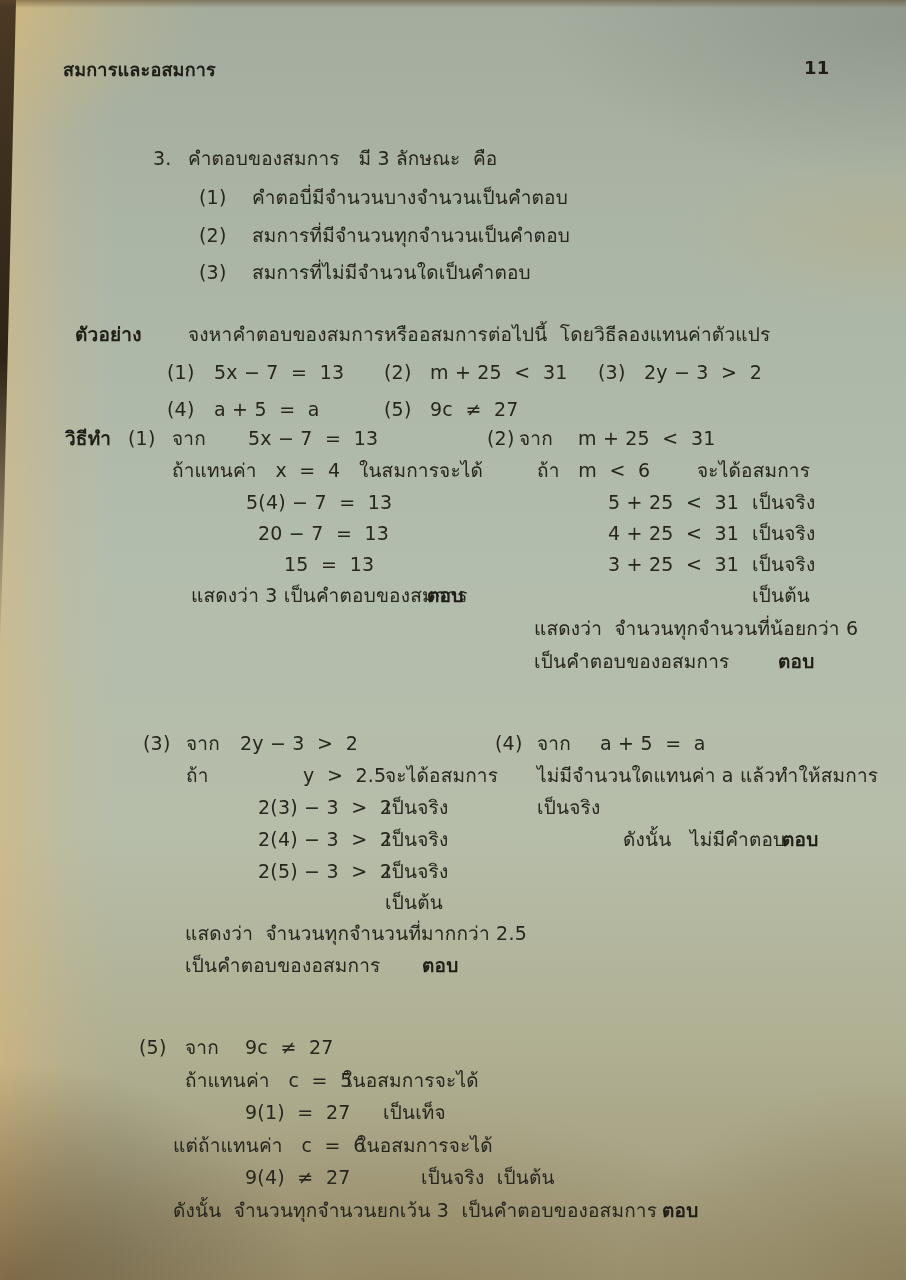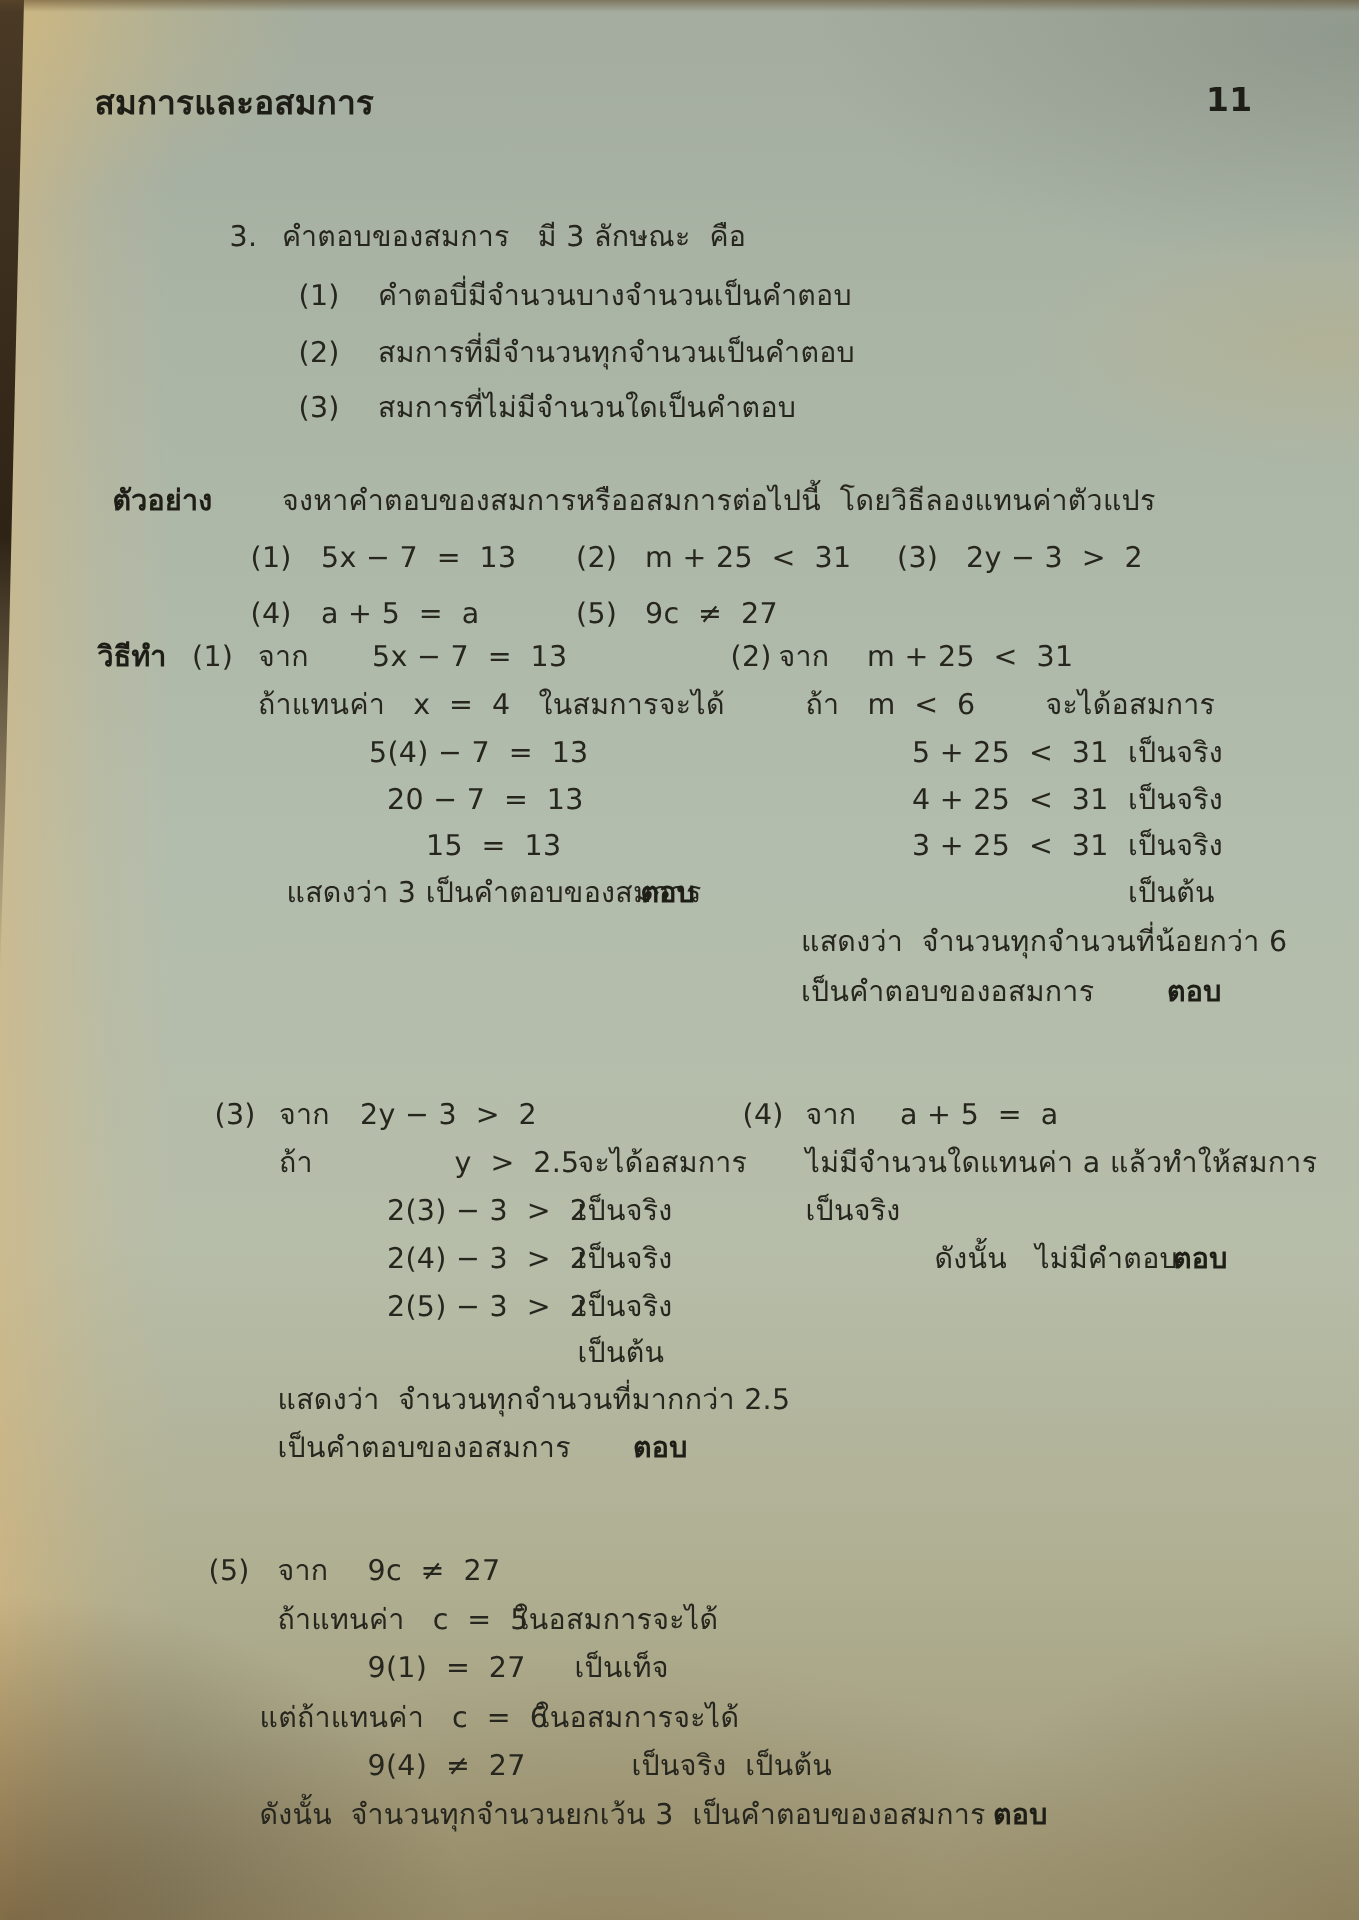--- a/index.html
+++ b/index.html
@@ -26,21 +26,21 @@
   .top-edge {
     position:absolute; left:0; top:0; width:100%; height:8px;
     background:linear-gradient(180deg, rgba(96,74,42,0.55), rgba(96,74,42,0));
   }
   .t {
     position:absolute; white-space:pre;
     font-size:19px; line-height:24px; color:#26261e;
     letter-spacing:0.2px;
   }
   .b { font-weight:bold; color:#1e1e17; }
-  .hd { font-size:22px;text-align:center; }
+  .hd { font-size:18px;text-align:center; }
 </style>
 </head>
 <body>
 
 <div class="page">
   <div class="wood-edge"></div>
   <div class="top-edge"></div>
 
   <span class="t b hd" style="left:63px; top:58px;">สมการและอสมการ</span>
   <span class="t b hd" style="left:804px; top:56px;">11</span>

